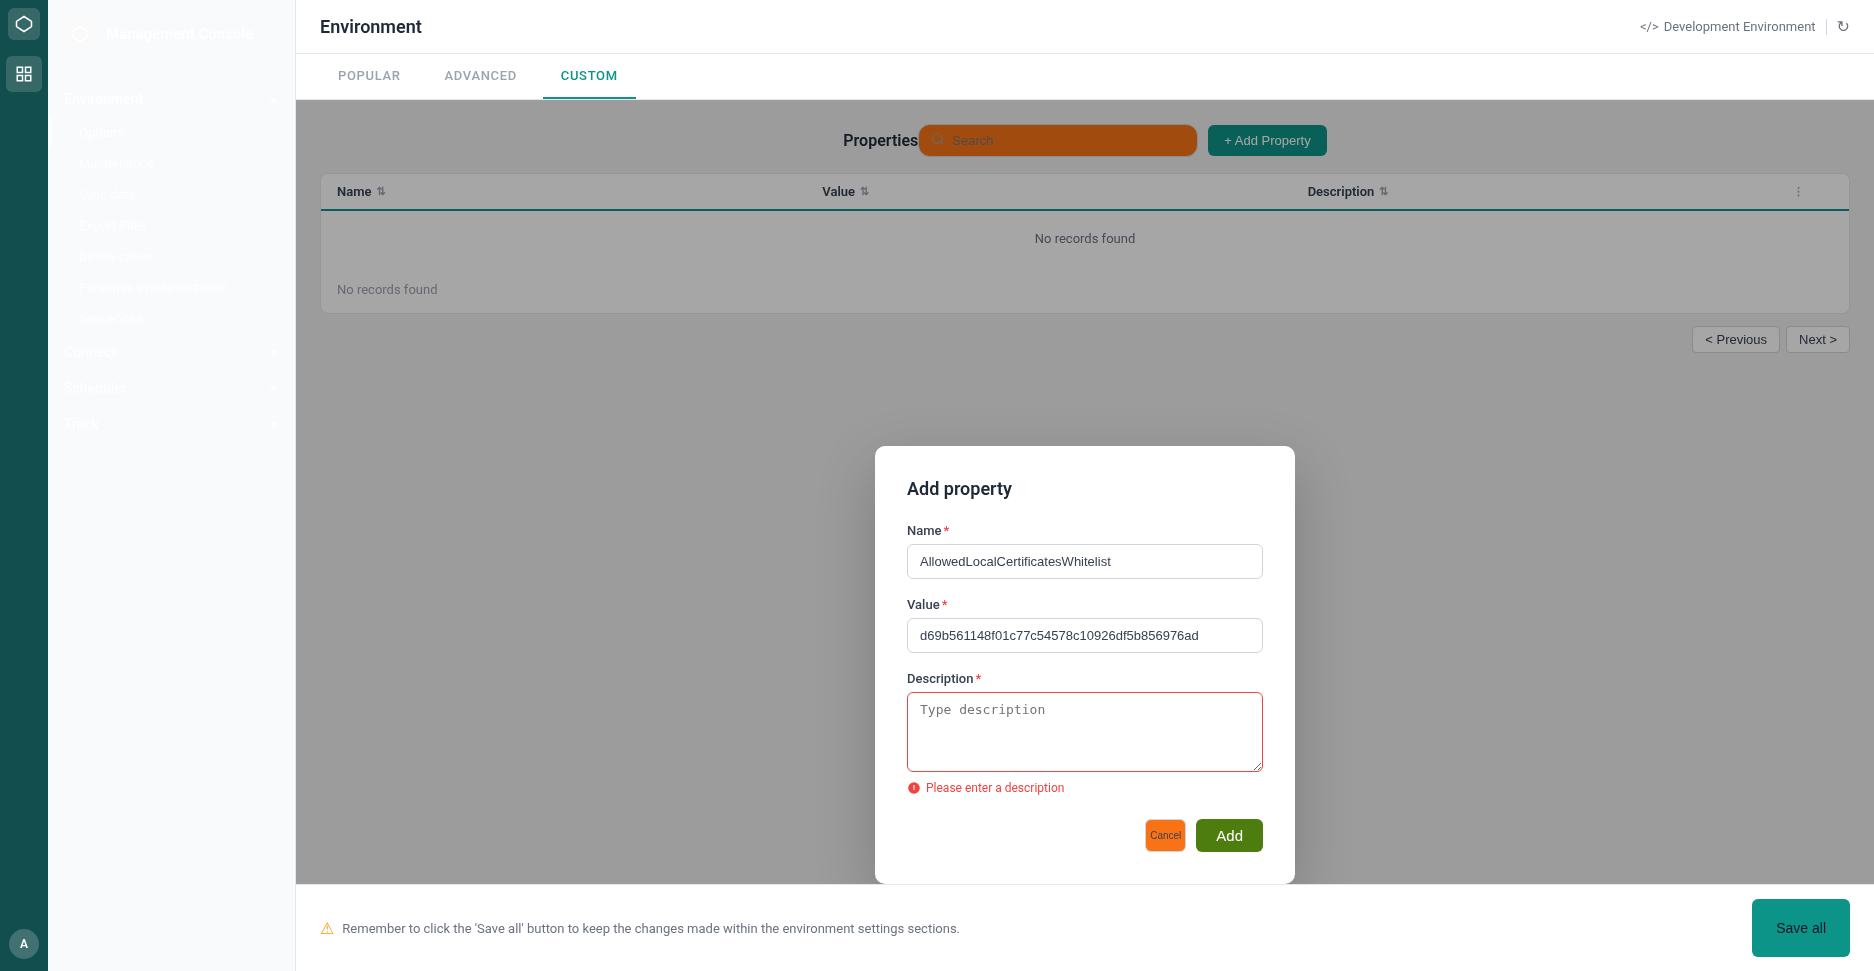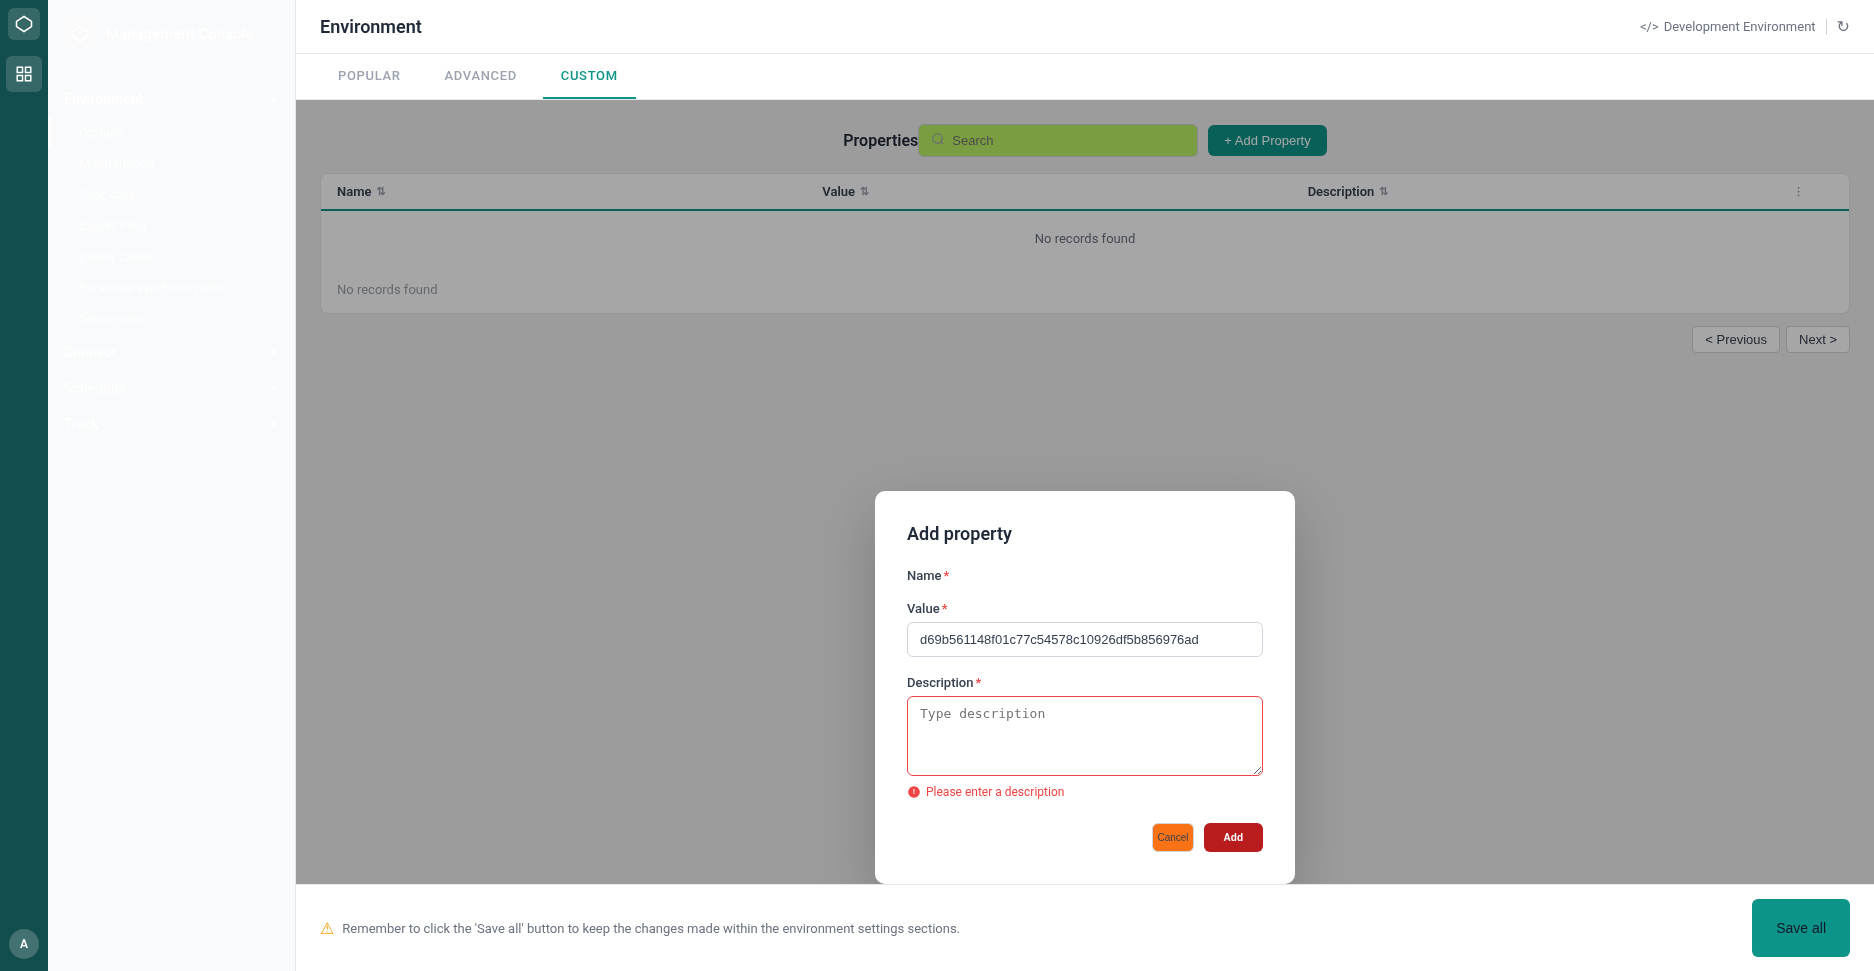--- a/index.html
+++ b/index.html
@@ -136,23 +136,23 @@
       color: #1f2937;
     }
     .toolbar-right {
       display: flex;
       align-items: center;
       gap: 10px;
     }
     .search-box {
       display: flex;
       align-items: center;
-      background: #bef264;
+      background: #f97316;
       border: 1px solid #d1d5db;
-      border-radius: 6px;
+      border-radius: 12px;
       padding: 7px 12px;
       gap: 7px;
       width: 280px;
     }
     .search-box input {
       border: none;
       outline: none;
       font-size: 13px;
       color: #374151;
       width: 100%;
@@ -332,28 +332,27 @@
     .cancel-btn {
       background: #f97316;
       border: 1px solid #d1d5db;
       border-radius: 6px;
       padding: 8px 4px;
       font-size: 10px;
       color: #374151;
       cursor: pointer;
     }
     .add-btn {
-      background: #b91c1c;
+      background: #4d7c0f;
       color: white;
       border: none;
       border-radius: 6px;
       padding: 8px 20px;
-      font-size: 10px;
-      cursor: pointer;
-      font-weight: bold;
+      font-size: 15px;
+      cursor: pointer;
     }
 
     .chevron { font-size: 11px; }
     .sort-icon { color: #9ca3af; font-size: 11px; }
 
     .second-sidebar {
       width: 248px;
       min-width: 248px;
       background: #f9fafb;
       border-right: 1px solid #e5e7eb;
@@ -555,20 +554,21 @@
       </div>
 
       <div class="modal-overlay">
         <div class="modal">
           <div class="modal-title">Add property</div>
 
           <div class="form-group">
             <label class="form-label">
               <span>Name</span><span class="required">*</span>
             </label>
+            <input type="text" class="form-input" value="AllowedLocalCertificatesWhitelist" style="">
           </div>
 
           <div class="form-group">
             <label class="form-label">
               <span>Value</span><span class="required">*</span>
             </label>
             <input type="text" class="form-input" value="d69b561148f01c77c54578c10926df5b856976ad" style="">
           </div>
 
           <div class="form-group">

